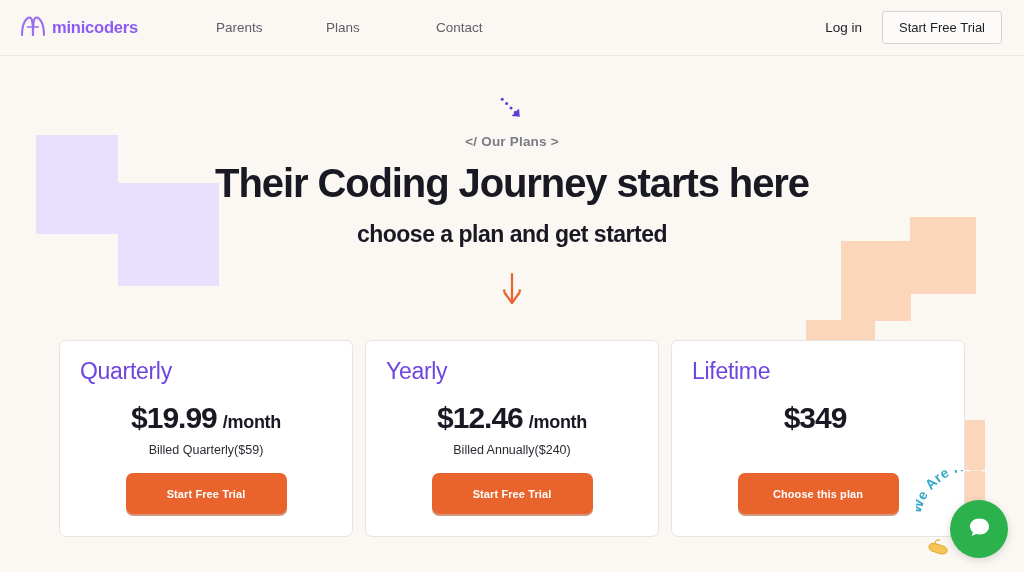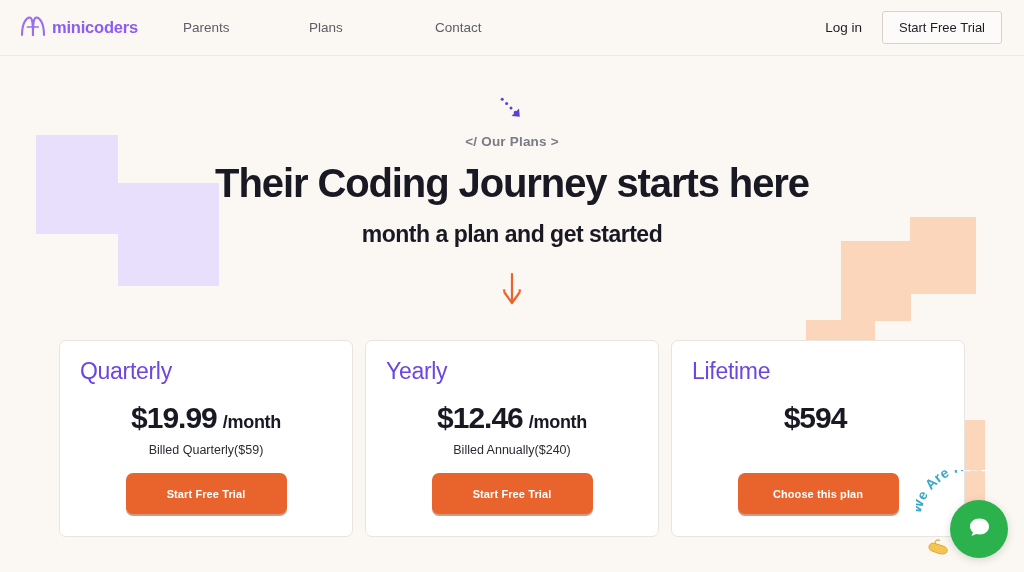--- a/index.html
+++ b/index.html
@@ -74,22 +74,22 @@
   .brand-text {
     font-size: 16.5px;
     font-weight: 700;
     color: #8b5cf6;
     letter-spacing: -0.2px;
   }
 
   .nav {
     display: flex;
     align-items: center;
-    gap: 16px;
-    margin-left: 39px;
+    gap: 0;
+    margin-left: 72px;
   }
   .nav a {
     font-size: 13.5px;
     color: #5d5d66;
     text-decoration: none;
     width: 110px;
     text-align: left;
     padding-left: 6px;
   }
 
@@ -329,21 +329,21 @@
       <circle cx="12" cy="12" r="1.5" fill="#5b3fd6"></circle>
       <circle cx="16.4" cy="16.4" r="1.6" fill="#5b3fd6"></circle>
       <path d="M20.8 20.8 L12.6 20 L20 12.4 Z" fill="#5b3fd6"></path>
     </svg>
   </span>
 
   <div class="eyebrow">&lt;/ Our Plans &gt;</div>
 
   <h1 class="hero-title">Their Coding Journey starts here</h1>
 
-  <h2 class="hero-sub">month a plan and get started</h2>
+  <h2 class="hero-sub">choose a plan and get started</h2>
 
   <span>
     <svg class="arrow-orange" viewBox="0 0 22 36" fill="none">
       <path d="M11 2 L11 28" stroke="#e9642c" stroke-width="2.2" stroke-linecap="round"></path>
       <path d="M3.5 20.5 L11 31 L18.5 20.5" stroke="#e9642c" stroke-width="2.2" stroke-linecap="round" stroke-linejoin="round" fill="none"></path>
       <circle cx="3.2" cy="18.5" r="1.3" fill="#e9642c"></circle>
       <circle cx="18.8" cy="18.5" r="1.3" fill="#e9642c"></circle>
     </svg>
   </span>
 
@@ -371,21 +371,21 @@
     </div>
     <div class="card-billing">Billed Annually($240)</div>
     <div class="card-cta-wrap">
       <button class="card-cta">Start Free Trial</button>
     </div>
   </article>
 
   <article class="card">
     <div class="card-name">Lifetime</div>
     <div class="card-price-row">
-      <span class="card-price">$594</span>
+      <span class="card-price">$349</span>
       <span class="card-period"></span>
     </div>
     <div class="card-cta-wrap">
       <button class="card-cta">Choose this plan</button>
     </div>
   </article>
 
 </section>
 
 <div class="chat-widget">

